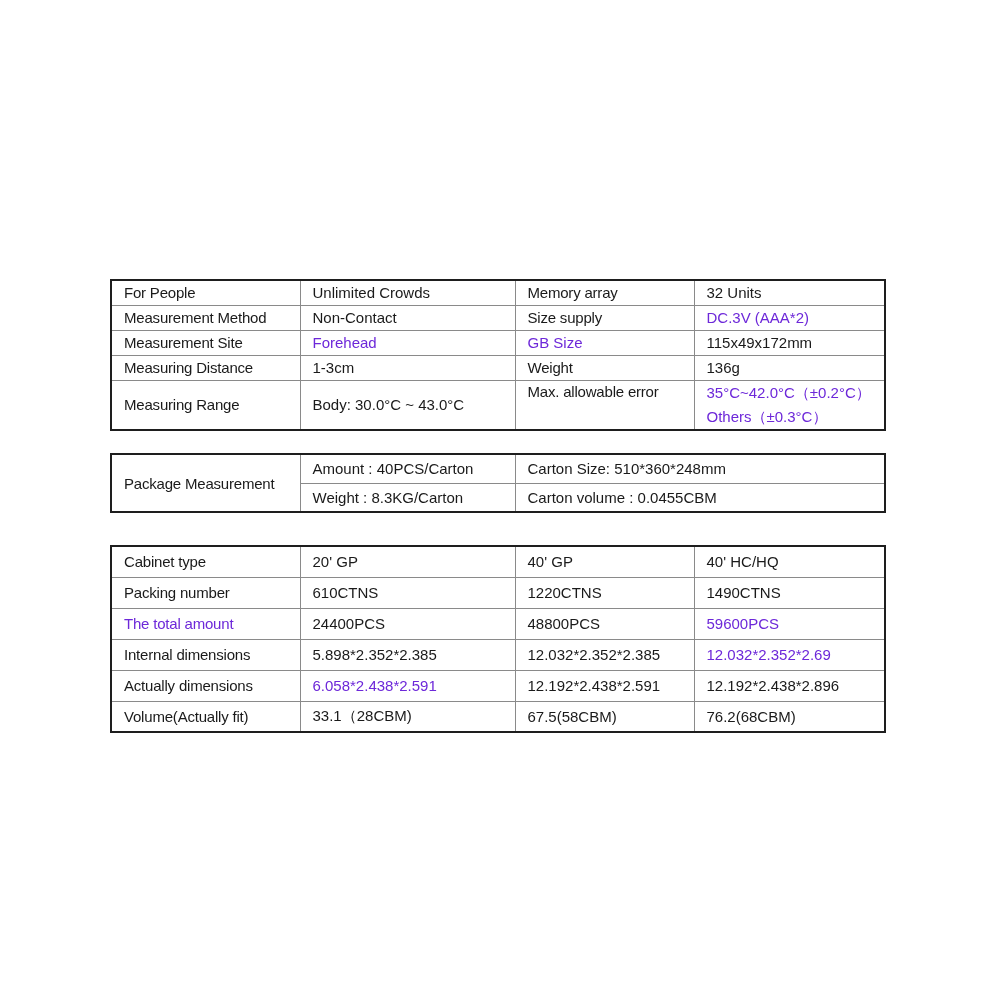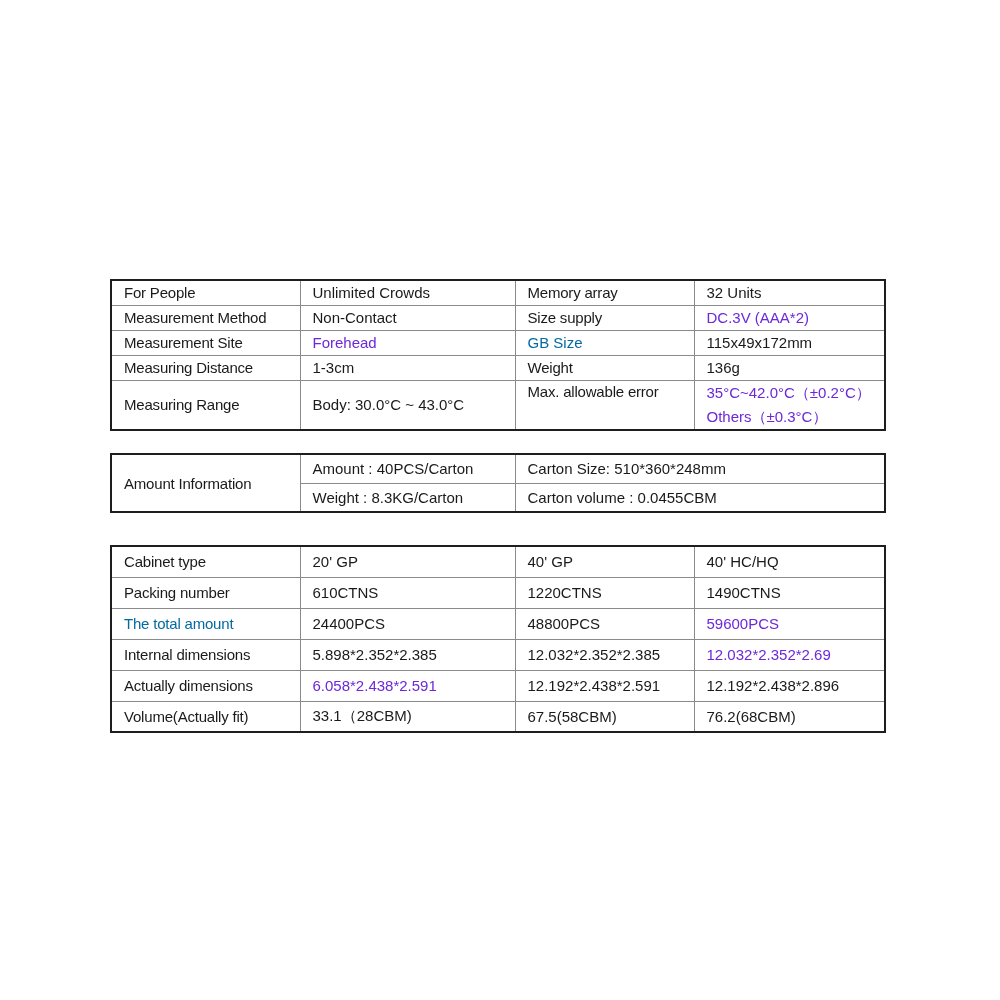--- a/index.html
+++ b/index.html
@@ -3,21 +3,21 @@
 <meta charset="utf-8">
 <style>
   html, body { margin:0; padding:0; background:#ffffff; }
   body { width:1000px; height:1000px; position:relative; overflow:hidden;
          font-family:"Liberation Sans", "DejaVu Sans", sans-serif; color:#1a1a1a; }
   table { position:absolute; border-collapse:collapse; table-layout:fixed;
           border:2.5px solid #1e1e1e; }
   td { border:1px solid #8a8a8a; padding:0 0 0 12px; font-size:15px; white-space:nowrap;
        vertical-align:middle; overflow:hidden; }
   td.lbl { font-weight:normal; letter-spacing:-0.2px; }
-  td.gray { color:#0369a1; }
+  td.gray { color:#6d28d9; }
   td.dim { color:#6d28d9; }
   #t1 { left:110px; top:279px; width:774px; }
   #t2 { left:110px; top:453px; width:774px; }
   #t3 { left:110px; top:526px; width:774px;margin-top:19px; }
   #t1 tr { height:25px; }
   #t1 tr.tall { height:48px; }
   #t2 tr { height:29px; }
   #t3 tr { height:31px; }
   .two { line-height:24px; }
 </style>
@@ -69,21 +69,21 @@
   </table>
 
 <table id="t2">
   <colgroup>
       <col style="width:189px">
       <col style="width:215px">
       <col style="width:370px">
     </colgroup>
   <tbody>
       <tr>
-    <td class="lbl" rowspan="2">Amount Information</td>
+    <td class="lbl" rowspan="2">Package Measurement</td>
     <td>Amount : 40PCS/Carton</td>
     <td>Carton Size: 510*360*248mm</td>
   </tr>
   <tr>
     <td>Weight : 8.3KG/Carton</td>
     <td>Carton volume : 0.0455CBM</td>
   </tr>
 </tbody>
   </table>
 

